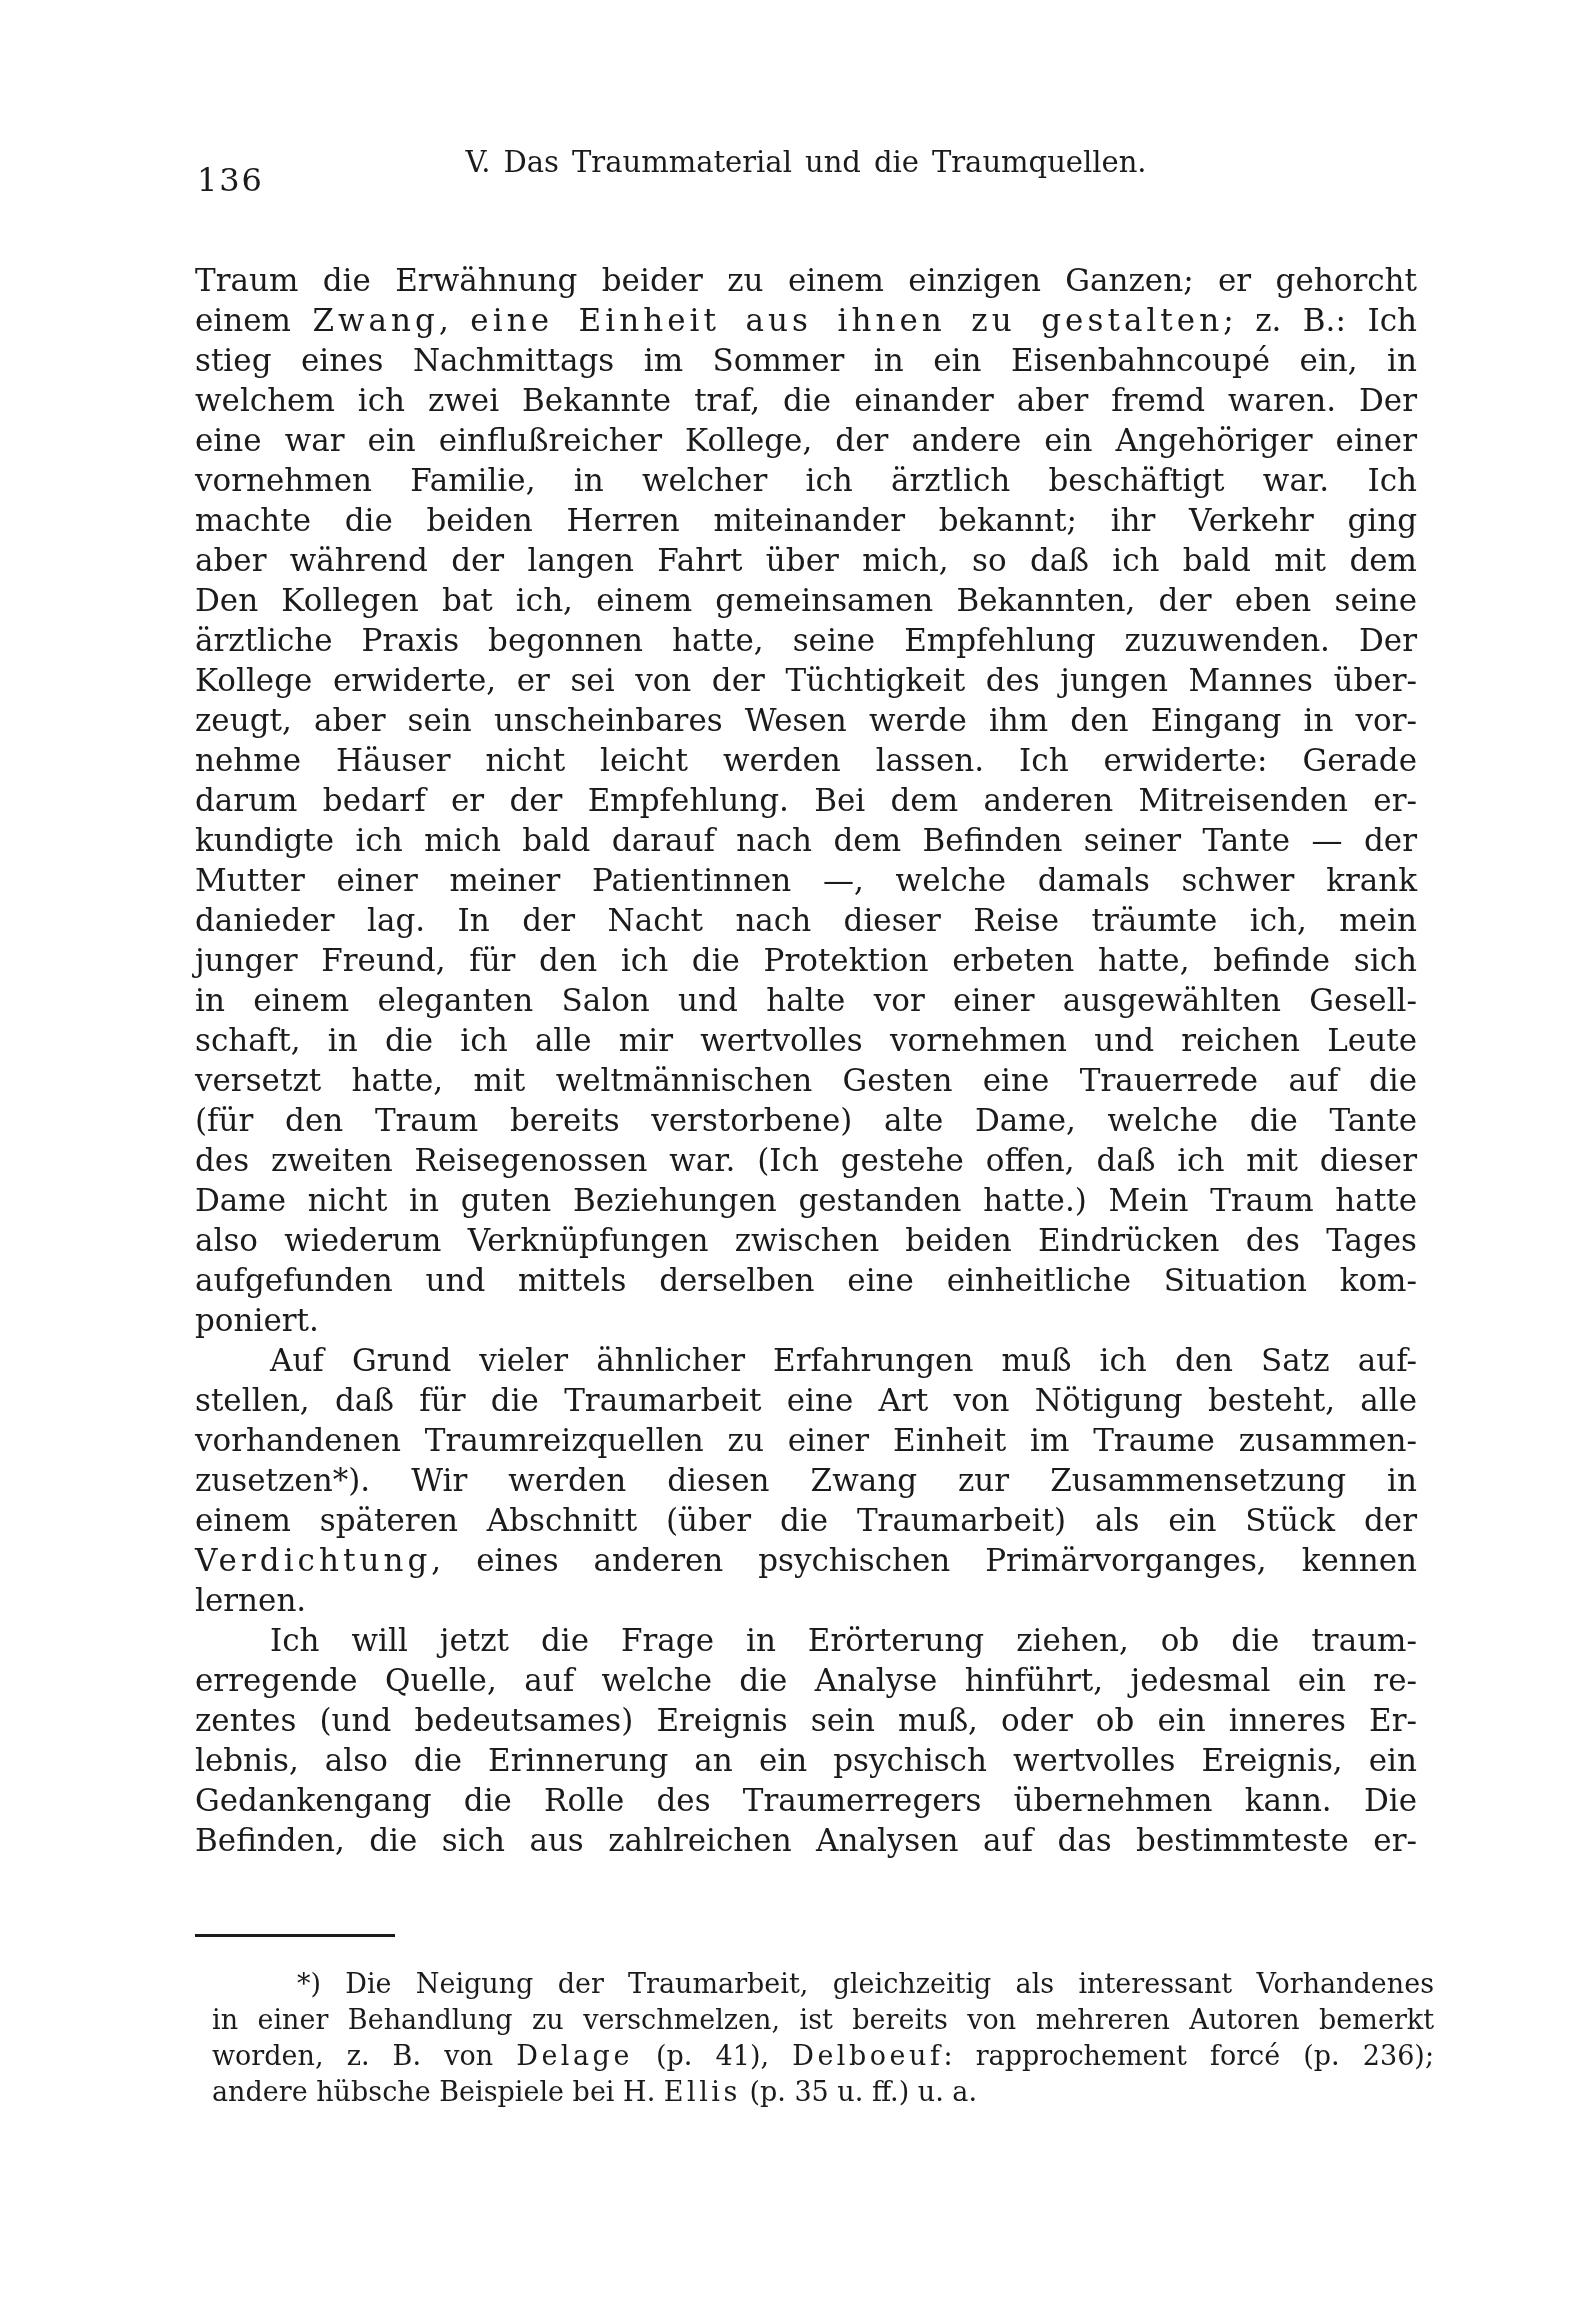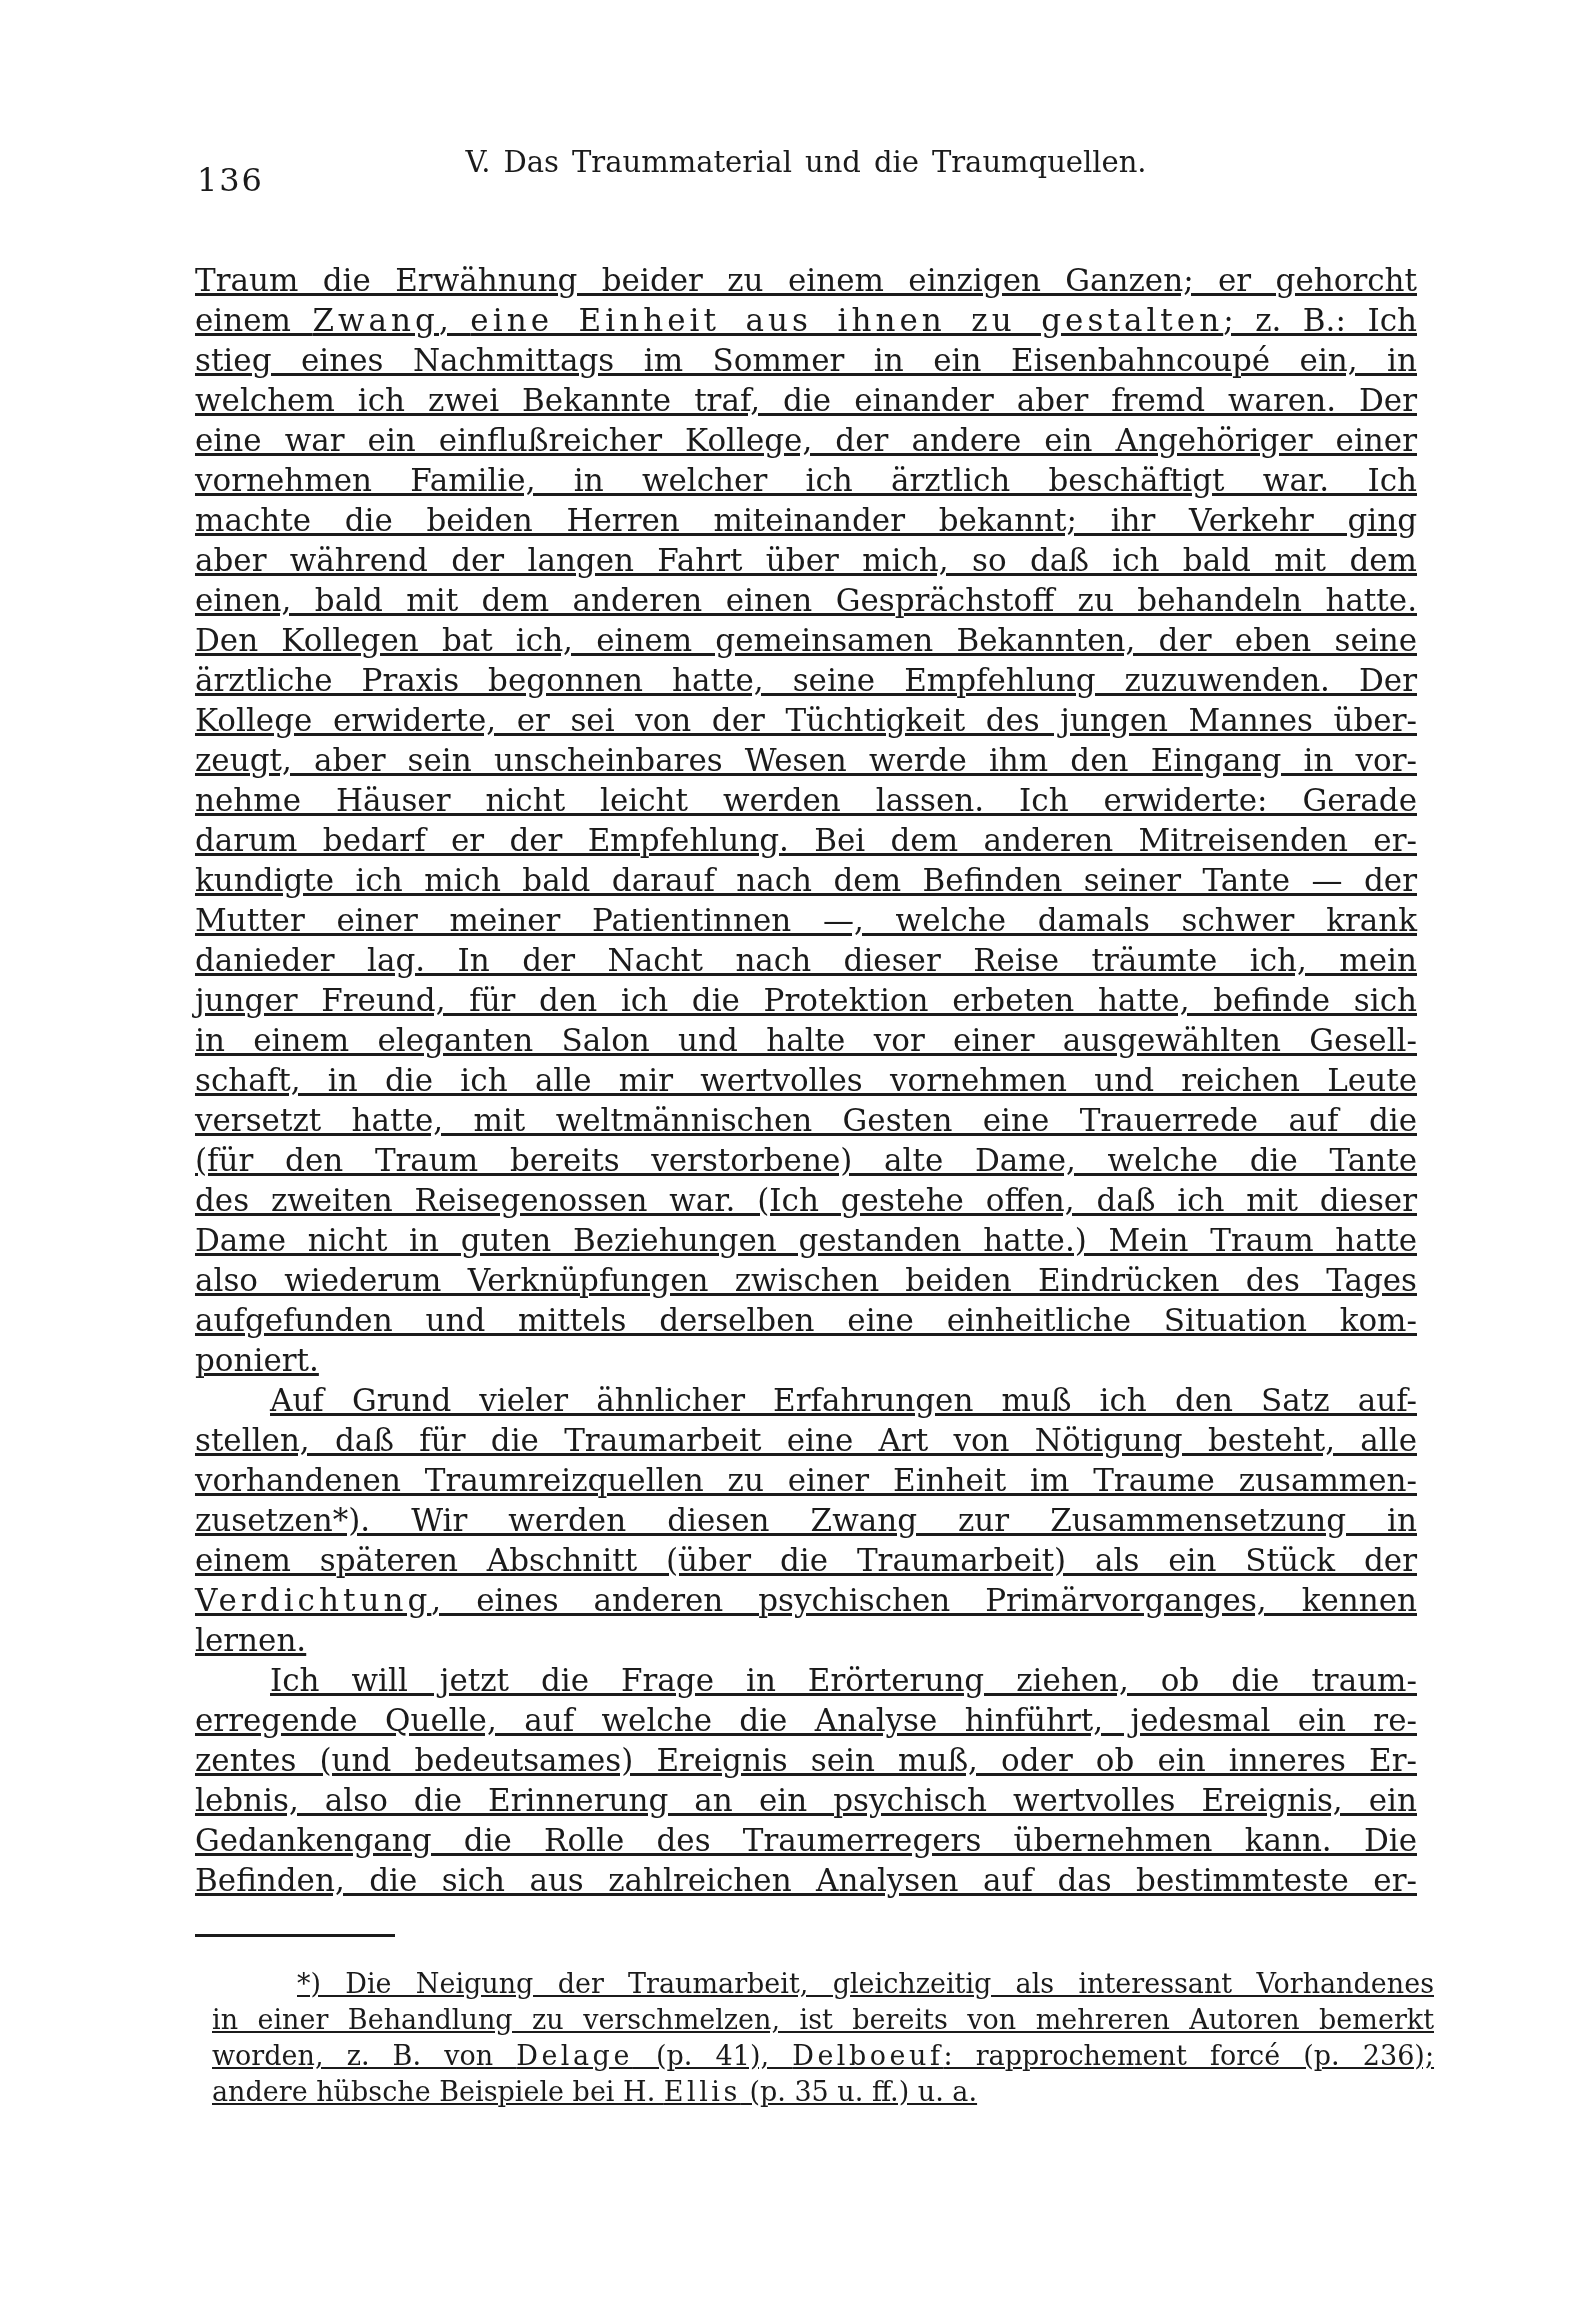--- a/index.html
+++ b/index.html
@@ -54,21 +54,20 @@
     top: 1934px;
     width: 200px;
     height: 2.8px;
     background: #1b1b1b;
   }
   .paragraph { margin: 0; }
   .line {
     text-align: justify;
     text-align-last: justify;
     white-space: normal;
-    text-decoration: underline;
   }
   .line.last { text-align-last: left; }
   .body-text .line.ind { text-indent: 75px; }
   .footnote .line.ind { text-indent: 85px; }
   .sperr { letter-spacing: 0.13em; }
 </style>
 </head>
 <body>
 
 <div class="page">
@@ -80,21 +79,20 @@
   <div class="body-text">
       <div class="paragraph">
         <div class="line"><span class="">Traum die Erwähnung beider zu einem einzigen Ganzen; er gehorcht</span></div>
         <div class="line"><span class="">einem </span><span class="sperr">Zwang</span><span class="">, </span><span class="sperr">eine Einheit aus ihnen zu gestalten</span><span class="">; z. B.: Ich</span></div>
         <div class="line"><span class="">stieg eines Nachmittags im Sommer in ein Eisenbahncoupé ein, in</span></div>
         <div class="line"><span class="">welchem ich zwei Bekannte traf, die einander aber fremd waren. Der</span></div>
         <div class="line"><span class="">eine war ein einflußreicher Kollege, der andere ein Angehöriger einer</span></div>
         <div class="line"><span class="">vornehmen Familie, in welcher ich ärztlich beschäftigt war. Ich</span></div>
         <div class="line"><span class="">machte die beiden Herren miteinander bekannt; ihr Verkehr ging</span></div>
         <div class="line"><span class="">aber während der langen Fahrt über mich, so daß ich bald mit dem</span></div>
-        <div class="line"><span class="">einen, bald mit dem anderen einen Gesprächstoff zu behandeln hatte.</span></div>
         <div class="line"><span class="">Den Kollegen bat ich, einem gemeinsamen Bekannten, der eben seine</span></div>
         <div class="line"><span class="">ärztliche Praxis begonnen hatte, seine Empfehlung zuzuwenden. Der</span></div>
         <div class="line"><span class="">Kollege erwiderte, er sei von der Tüchtigkeit des jungen Mannes über-</span></div>
         <div class="line"><span class="">zeugt, aber sein unscheinbares Wesen werde ihm den Eingang in vor-</span></div>
         <div class="line"><span class="">nehme Häuser nicht leicht werden lassen. Ich erwiderte: Gerade</span></div>
         <div class="line"><span class="">darum bedarf er der Empfehlung. Bei dem anderen Mitreisenden er-</span></div>
         <div class="line"><span class="">kundigte ich mich bald darauf nach dem Befinden seiner Tante — der</span></div>
         <div class="line"><span class="">Mutter einer meiner Patientinnen —, welche damals schwer krank</span></div>
         <div class="line"><span class="">danieder lag. In der Nacht nach dieser Reise träumte ich, mein</span></div>
         <div class="line"><span class="">junger Freund, für den ich die Protektion erbeten hatte, befinde sich</span></div>

